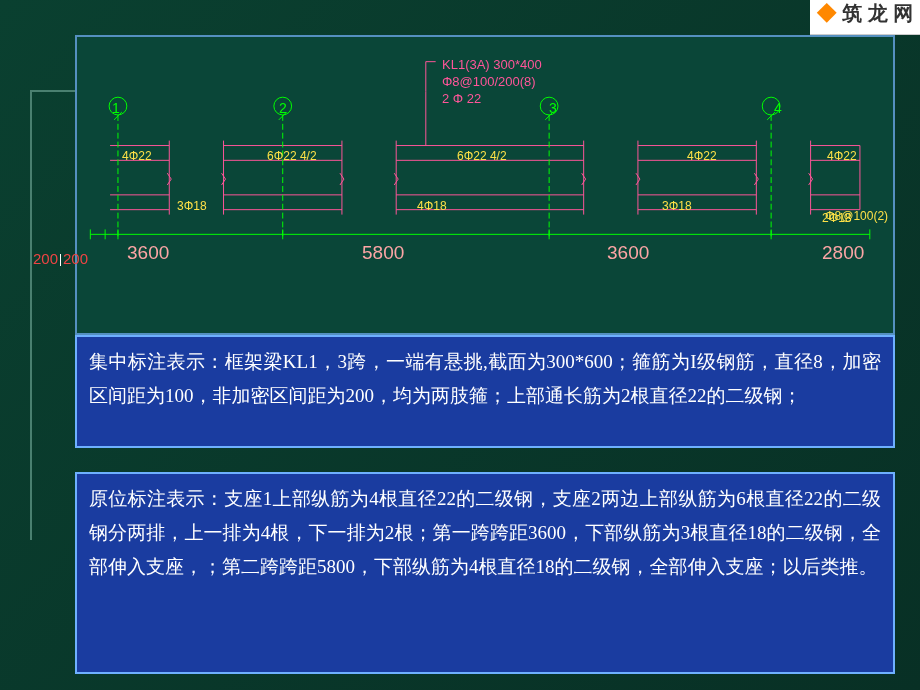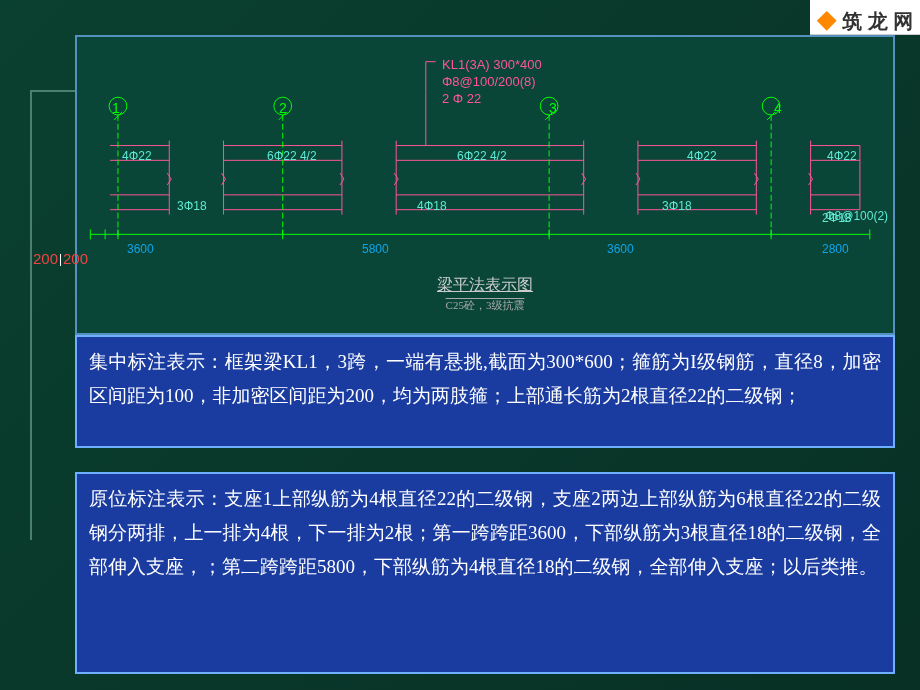--- a/index.html
+++ b/index.html
@@ -29,21 +29,21 @@
       top: 0;
       right: 0;
       width: 110px;
       height: 35px;
       background: #fff;
       color: #333;
       font-family: sans-serif;
       font-size: 20px;
       font-weight: bold;
       text-align: center;
-      padding-top: 8px;
+      padding-top: 0;
       border-bottom: 1px solid #ccc;
     }
     .watermark .orange { color: #ff8800; }
     .diagram-panel {
       position: absolute;
       top: 35px;
       left: 75px;
       width: 820px;
       height: 300px;
       background: #0a4638;
@@ -68,28 +68,28 @@
     }
     .beam-text {
       position: absolute;
       color: #ff5599;
       font-size: 13px;
       font-family: Arial, sans-serif;
       line-height: 1.3;
     }
     .rebar-text {
       position: absolute;
-      color: #5eead4;
+      color: #fde047;
       font-size: 12px;
       font-family: Arial, sans-serif;
     }
     .span-dim {
       position: absolute;
-      color: #0ea5e9;
-      font-size: 12px;
+      color: #fca5a5;
+      font-size: 19px;
       font-family: Arial, sans-serif;
     }
     .figure-title {
       position: absolute;
       bottom: 20px;
       left: 50%;
       transform: translateX(-50%);
       text-align: center;
       color: #bbb;
     }
@@ -225,24 +225,20 @@
   <div class="rebar-text" style="top:162px; left:340px;">4Φ18</div>
   <div class="rebar-text" style="top:162px; left:585px;">3Φ18</div>
   <div class="rebar-text" style="top:174px; left:745px;text-align:right;">2Φ18</div>
   <div class="rebar-text" style="top:172px; left:748px;">Φ8@100(2)</div>
 
   <div class="span-dim" style="top:205px; left:50px;">3600</div>
   <div class="span-dim" style="top:205px; left:285px;">5800</div>
   <div class="span-dim" style="top:205px; left:530px;">3600</div>
   <div class="span-dim" style="top:205px; left:745px;">2800</div>
 
-  <div class="figure-title">
-    <div class="main">梁平法表示图</div>
-    <div class="sub">C25砼，3级抗震</div>
-  </div>
 </div>
 
 <div class="footer-dim" style="left:33px; top:250px; font-size:15px; z-index:10;">
   <span>200</span><span style="display:inline-block; width:1px; height:12px; background:#fff; margin:0 2px; vertical-align:middle;"></span><span>200</span>
 </div>
 
 <div class="text-panel p1">
   <span>集中标注表示：框架梁KL1，3跨，一端有悬挑,截面为300*600；箍筋为I级钢筋，直径8，加密区间距为100，非加密区间距为200，均为两肢箍；上部通长筋为2根直径22的二级钢；</span>
 </div>
 

